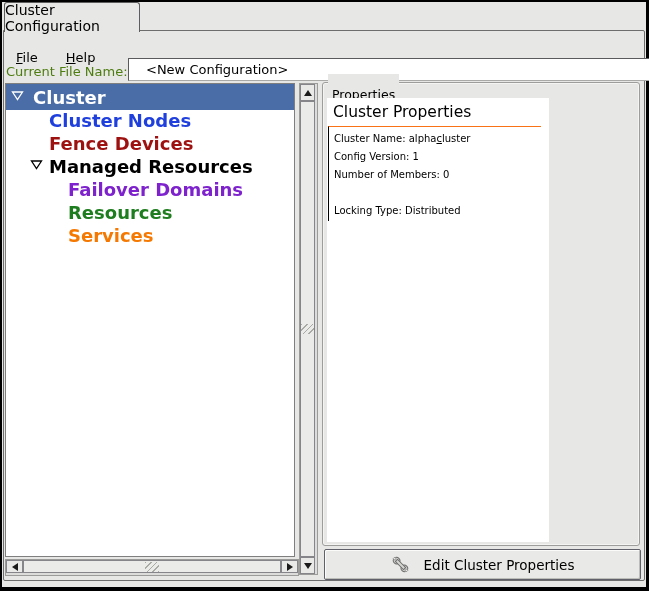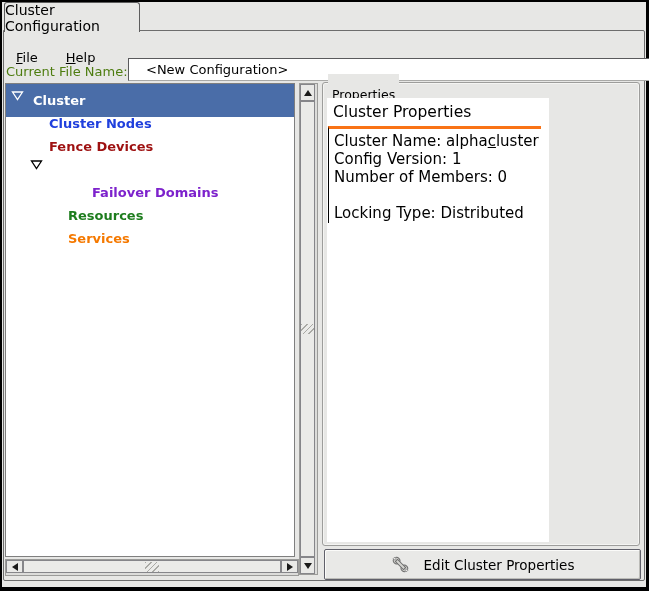--- a/index.html
+++ b/index.html
@@ -33,21 +33,21 @@
     position:absolute; left:124px; top:27px; width:505px; height:19px;
     background:#fff; border:1px solid #5a5a5c; border-bottom-color:#a9a9a7; border-right-color:#8f8f8d;
     font-family:"DejaVu Sans","Liberation Sans",sans-serif; font-size:13px; padding:1px 2px 1px 17px; color:#000;
   }
 
   
   .tree {
     position:absolute; left:1px; top:52px; width:288px; height:472px;
     background:#fff; border:1px solid #7f7f7f; overflow:hidden;
   }
-  .tree-row { position:absolute; left:0; width:100%; height:33px; display:flex; align-items:center; font-size:13px; font-weight:bold; }
+  .tree-row { position:absolute; left:0; width:100%; height:26px; display:flex; align-items:center; font-size:18px; font-weight:bold; }
   .tree-row .expander { position:absolute; top:6px; }
   .tree-row .lbl { position:absolute; white-space:nowrap; }
 
   
   .vsb { position:absolute; left:295px; top:52px; width:17px; height:490px; background:#dcdcda; border:1px solid #9b9b99; }
   .hsb { position:absolute; left:1px; top:528px; width:292px; height:15px; background:#dcdcda; border:1px solid #9b9b99; }
   .sb-btn { position:absolute; background:#e9e9e7; border:1px solid #86868a; display:flex; align-items:center; justify-content:center; }
   .vsb .sb-btn { left:0; width:13px; height:15px; }
   .vsb .up { top:0; } .vsb .down { bottom:0; }
   .hsb .sb-btn { top:0; width:15px; height:11px; }
@@ -62,22 +62,22 @@
   .arr.down  { border-width:6px 4.5px 0 4.5px; border-color:#1a1a1a transparent transparent transparent; }
   .arr.left  { border-width:4.5px 6px 4.5px 0; border-color:transparent #1a1a1a transparent transparent; }
   .arr.right { border-width:4.5px 0 4.5px 6px; border-color:transparent transparent transparent #1a1a1a; }
 
   
   .frame { position:absolute; left:318px; top:51px; width:316px; height:462px;
     border:1px solid #9d9d9b; border-radius:3px; box-shadow:inset 0 0 0 1px #f4f4f2; }
   .frame-label { position:absolute; left:5px; top:-9px; background:#e7e7e5; padding:13px 4px; font-size:12.5px; color:#000; }
   .canvas { position:absolute; left:4px; top:15px; width:222px; height:444px; background:#fff; }
   .prop-heading { margin:5px 0 0 6px; font-size:15.5px; color:#000; }
-  .prop-box { margin:5px 0 0 1px; width:207px; border-top:3px solid #f97316; border-left:1px solid #000;
-    padding:3px 0 1px 5px; font-size:15px; line-height:18px; color:#000; }
+  .prop-box { margin:5px 0 0 1px; width:207px; border-top:1px solid #f97316; border-left:1px solid #000;
+    padding:3px 0 1px 5px; font-size:10px; line-height:18px; color:#000; }
   .prop-line { white-space:nowrap; }
   .blank-line { height:18px; }
 
   
   .edit-btn { position:absolute; left:320px; top:518px; width:315px; height:29px;
     background:#e9e9e7; border:1px solid #60606a; border-radius:2px;
     box-shadow:inset 1px 1px 0 #fbfbf9, inset -1px -1px 0 #bcbcb8;
     display:flex; align-items:center; justify-content:center; gap:14px;
     font-size:13.5px; color:#000; cursor:default; }
   .edit-btn svg { display:block; }
@@ -111,23 +111,24 @@
         <div class="tree-row" style="top: 23px;">
           <span class="lbl" style="left: 43px; color: rgb(32, 64, 221);">Cluster Nodes</span>
         </div>
         <div class="tree-row" style="top: 46px;">
           <span class="lbl" style="left: 43px; color: rgb(158, 17, 17);">Fence Devices</span>
         </div>
         <div class="tree-row" style="top: 69px;">
           <svg width="13" height="11" class="expander" style="left: 24px;">
             <polygon points="1.5,2 11.5,2 6.5,9.5" fill="#ffffff" stroke="#000000" stroke-width="1.3"></polygon>
           </svg>
+          <span class="lbl" style="left: 43px; color: rgb(0, 0, 0);">Managed Resources</span>
         </div>
         <div class="tree-row" style="top: 92px;">
-          <span class="lbl" style="left: 62px; color: rgb(125, 34, 204); margin-left: 24px;">Failover Domains</span>
+          <span class="lbl" style="left: 62px; color: rgb(125, 34, 204);">Failover Domains</span>
         </div>
         <div class="tree-row" style="top: 138px;">
           <span class="lbl" style="left: 62px; color: rgb(245, 121, 0);">Services</span>
         </div>
         <div class="tree-row" style="top: 115px;">
           <span class="lbl" style="left: 62px; color: rgb(30, 125, 30);">Resources</span>
         </div>
       </div>
 
     <div class="vsb">

